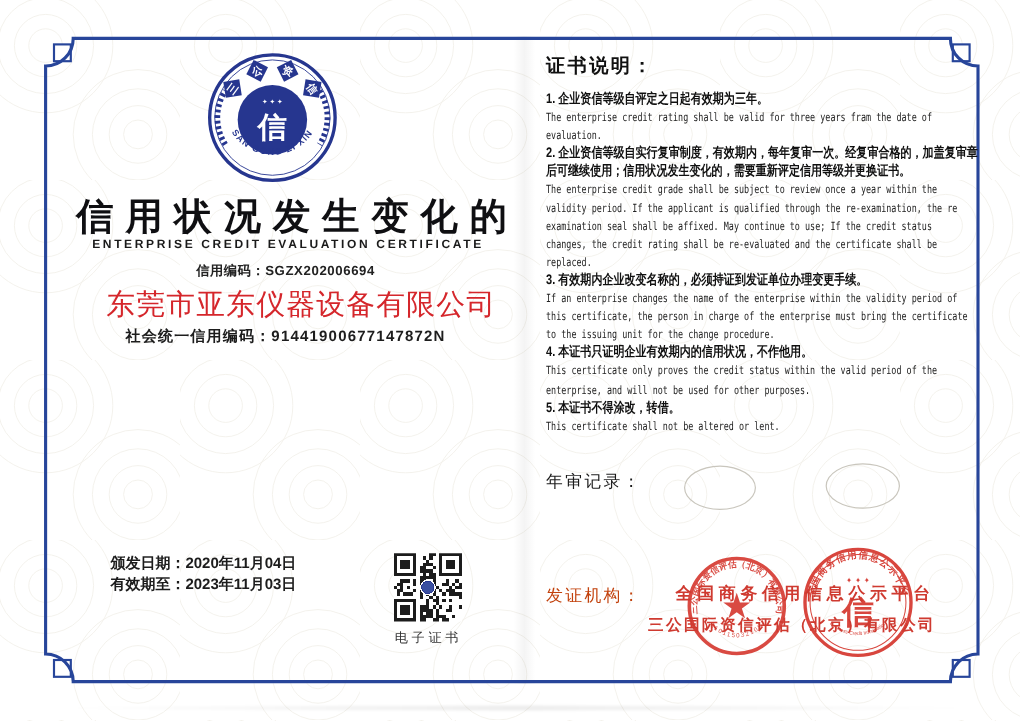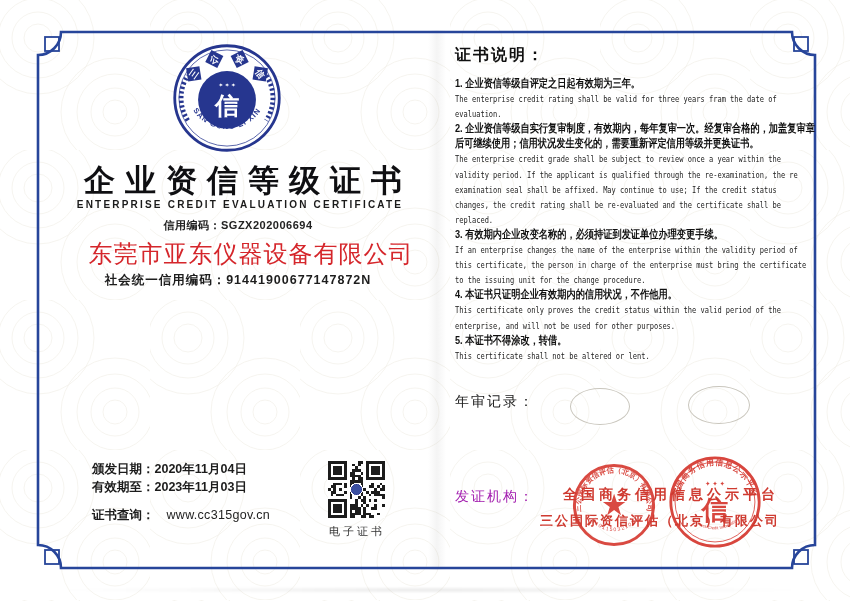--- a/index.html
+++ b/index.html
@@ -48,21 +48,21 @@
   
   .instr-heading{left:455px;top:45px;font-size:16px;font-weight:bold;letter-spacing:2px;color:#101010;white-space:nowrap;}
   .instr-list{left:455px;top:76px;width:362px;}
   .iline{height:15.1px;line-height:15.1px;white-space:nowrap;transform-origin:0 50%;}
   .iline.zh{font-size:11.5px;font-weight:bold;color:#101010;transform:scaleX(.80);}
   .iline.en{font-family:"DejaVu Sans Mono","Liberation Mono",monospace;font-size:9.5px;color:#222;transform:scaleX(.74);}
   .annual-label{left:455px;top:393px;font-size:14px;letter-spacing:2px;color:#1a1a1a;white-space:nowrap;}
   .review-ellipse{border:1px solid #c9c6bd;border-radius:50%;}
   .ellipse1{left:570px;top:388px;width:58px;height:35px;}
   .ellipse2{left:688px;top:386px;width:60px;height:36px;}
-  .issuer-label{left:455px;top:488px;font-size:14px;letter-spacing:2px;color:#a21caf;white-space:nowrap;z-index:6;text-align:right;}
+  .issuer-label{left:455px;top:488px;font-size:14px;letter-spacing:2px;color:#c2410c;white-space:nowrap;z-index:6;text-align:right;}
   .issuer-line1{left:545px;top:486px;width:252px;text-align:center;font-size:14px;font-weight:bold;
             letter-spacing:4px;color:#cf3a30;z-index:6;white-space:nowrap;}
   .issuer-line2{left:530px;top:512px;width:260px;text-align:center;font-size:13px;font-weight:bold;
             letter-spacing:2px;color:#cf3a30;z-index:6;white-space:nowrap;}
   .seal-left{left:571px;top:462px;width:86px;height:86px;opacity:.9;z-index:5;}
   .seal-right{left:668px;top:455px;width:94px;height:94px;opacity:.92;z-index:5;}
 </style>
 </head>
 <body>
 
@@ -132,34 +132,31 @@
       <text x="60" y="77" text-anchor="middle" font-family="'DejaVu Serif',serif" font-weight="bold" font-size="26" fill="#ffffff">信</text>
 
       <defs>
           <path id="logo-bottom-arc" d="M 20 66 A 43 43 0 0 0 100 66"></path>
         </defs>
       <text font-size="8" font-weight="bold" fill="#26368f" letter-spacing="1.2">
         <textPath href="#logo-bottom-arc" startOffset="50%" text-anchor="middle">SAN GONG ZI XIN</textPath>
       </text>
     </svg>
 
-    <div class="abs title-cn">企业资信等级证书</div>
+    <div class="abs title-cn">信用状况发生变化的</div>
     <div class="abs title-en">ENTERPRISE CREDIT EVALUATION CERTIFICATE</div>
     <div class="abs credit-code">信用编码：SGZX202006694</div>
     <div class="abs company">东莞市亚东仪器设备有限公司</div>
     <div class="abs uscc">社会统一信用编码：91441900677147872N</div>
 
     <div class="abs date-row date1">
       <span>颁发日期：</span><span>2020年11月04日</span>
     </div>
     <div class="abs date-row date2">
       <span>有效期至：</span><span>2023年11月03日</span>
-    </div>
-    <div class="abs date-row query">
-      <span>证书查询：</span><span class="url">www.cc315gov.cn</span>
     </div>
 
     <svg id="qr-svg" class="abs qr" viewBox="0 0 21 21" shape-rendering="crispEdges">
         <rect x="0" y="0" width="21" height="21" fill="#ffffff"></rect>
         <rect x="11" y="0" width="1" height="1" fill="#1c1c1c"></rect>
         <rect x="12" y="0" width="1" height="1" fill="#1c1c1c"></rect>
         <rect x="9" y="1" width="1" height="1" fill="#1c1c1c"></rect>
         <rect x="11" y="1" width="1" height="1" fill="#1c1c1c"></rect>
         <rect x="10" y="2" width="1" height="1" fill="#1c1c1c"></rect>
         <rect x="9" y="3" width="1" height="1" fill="#1c1c1c"></rect>

